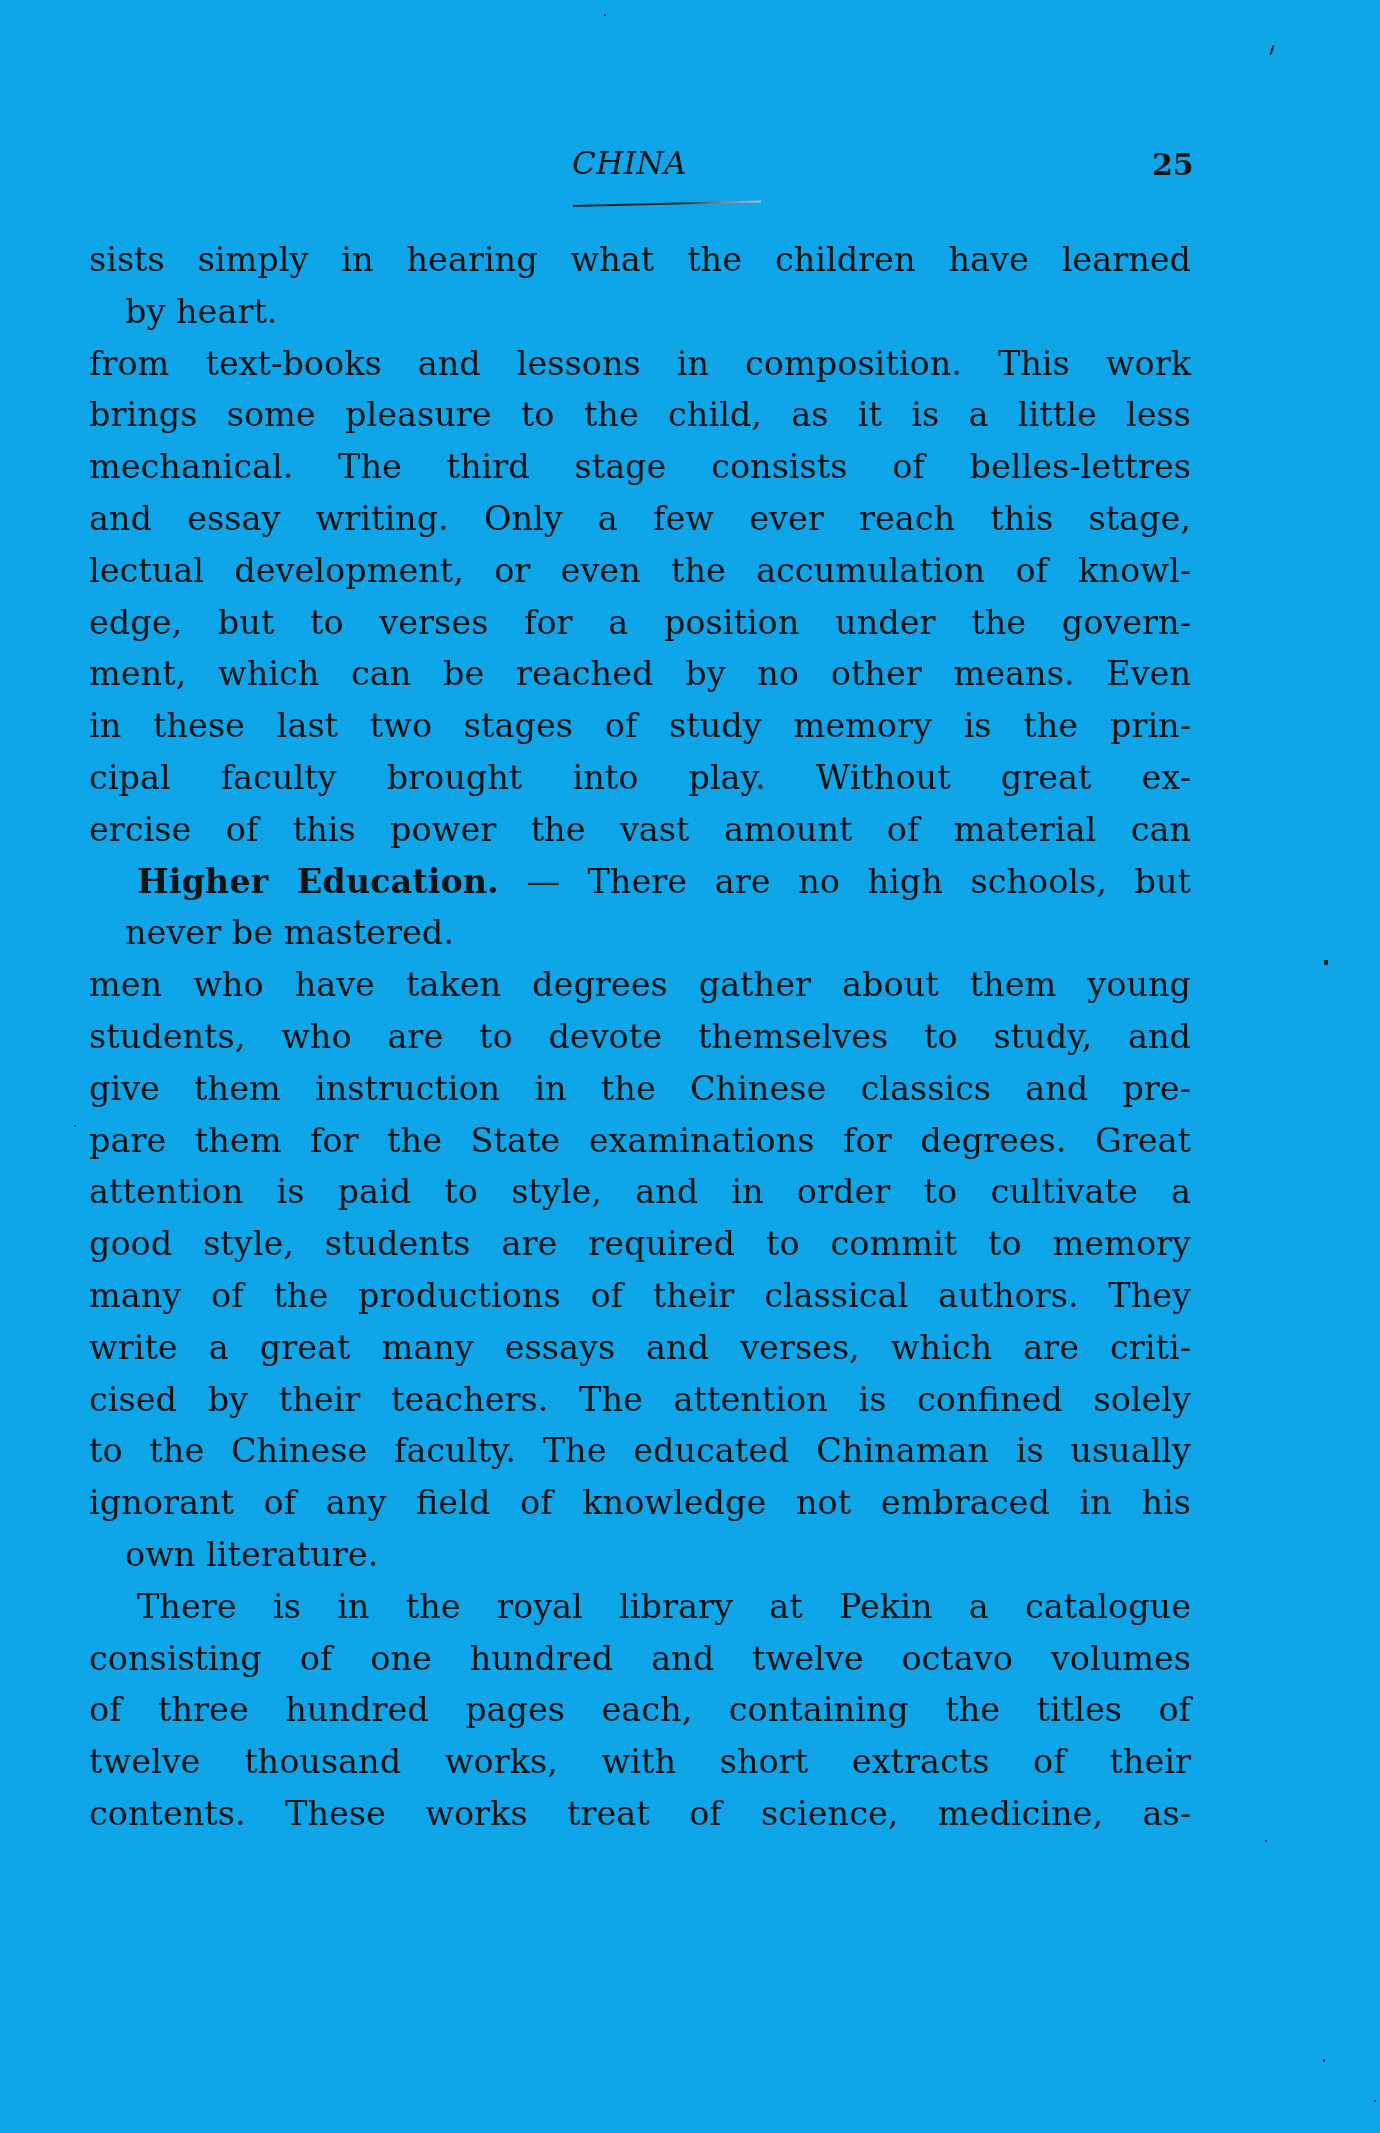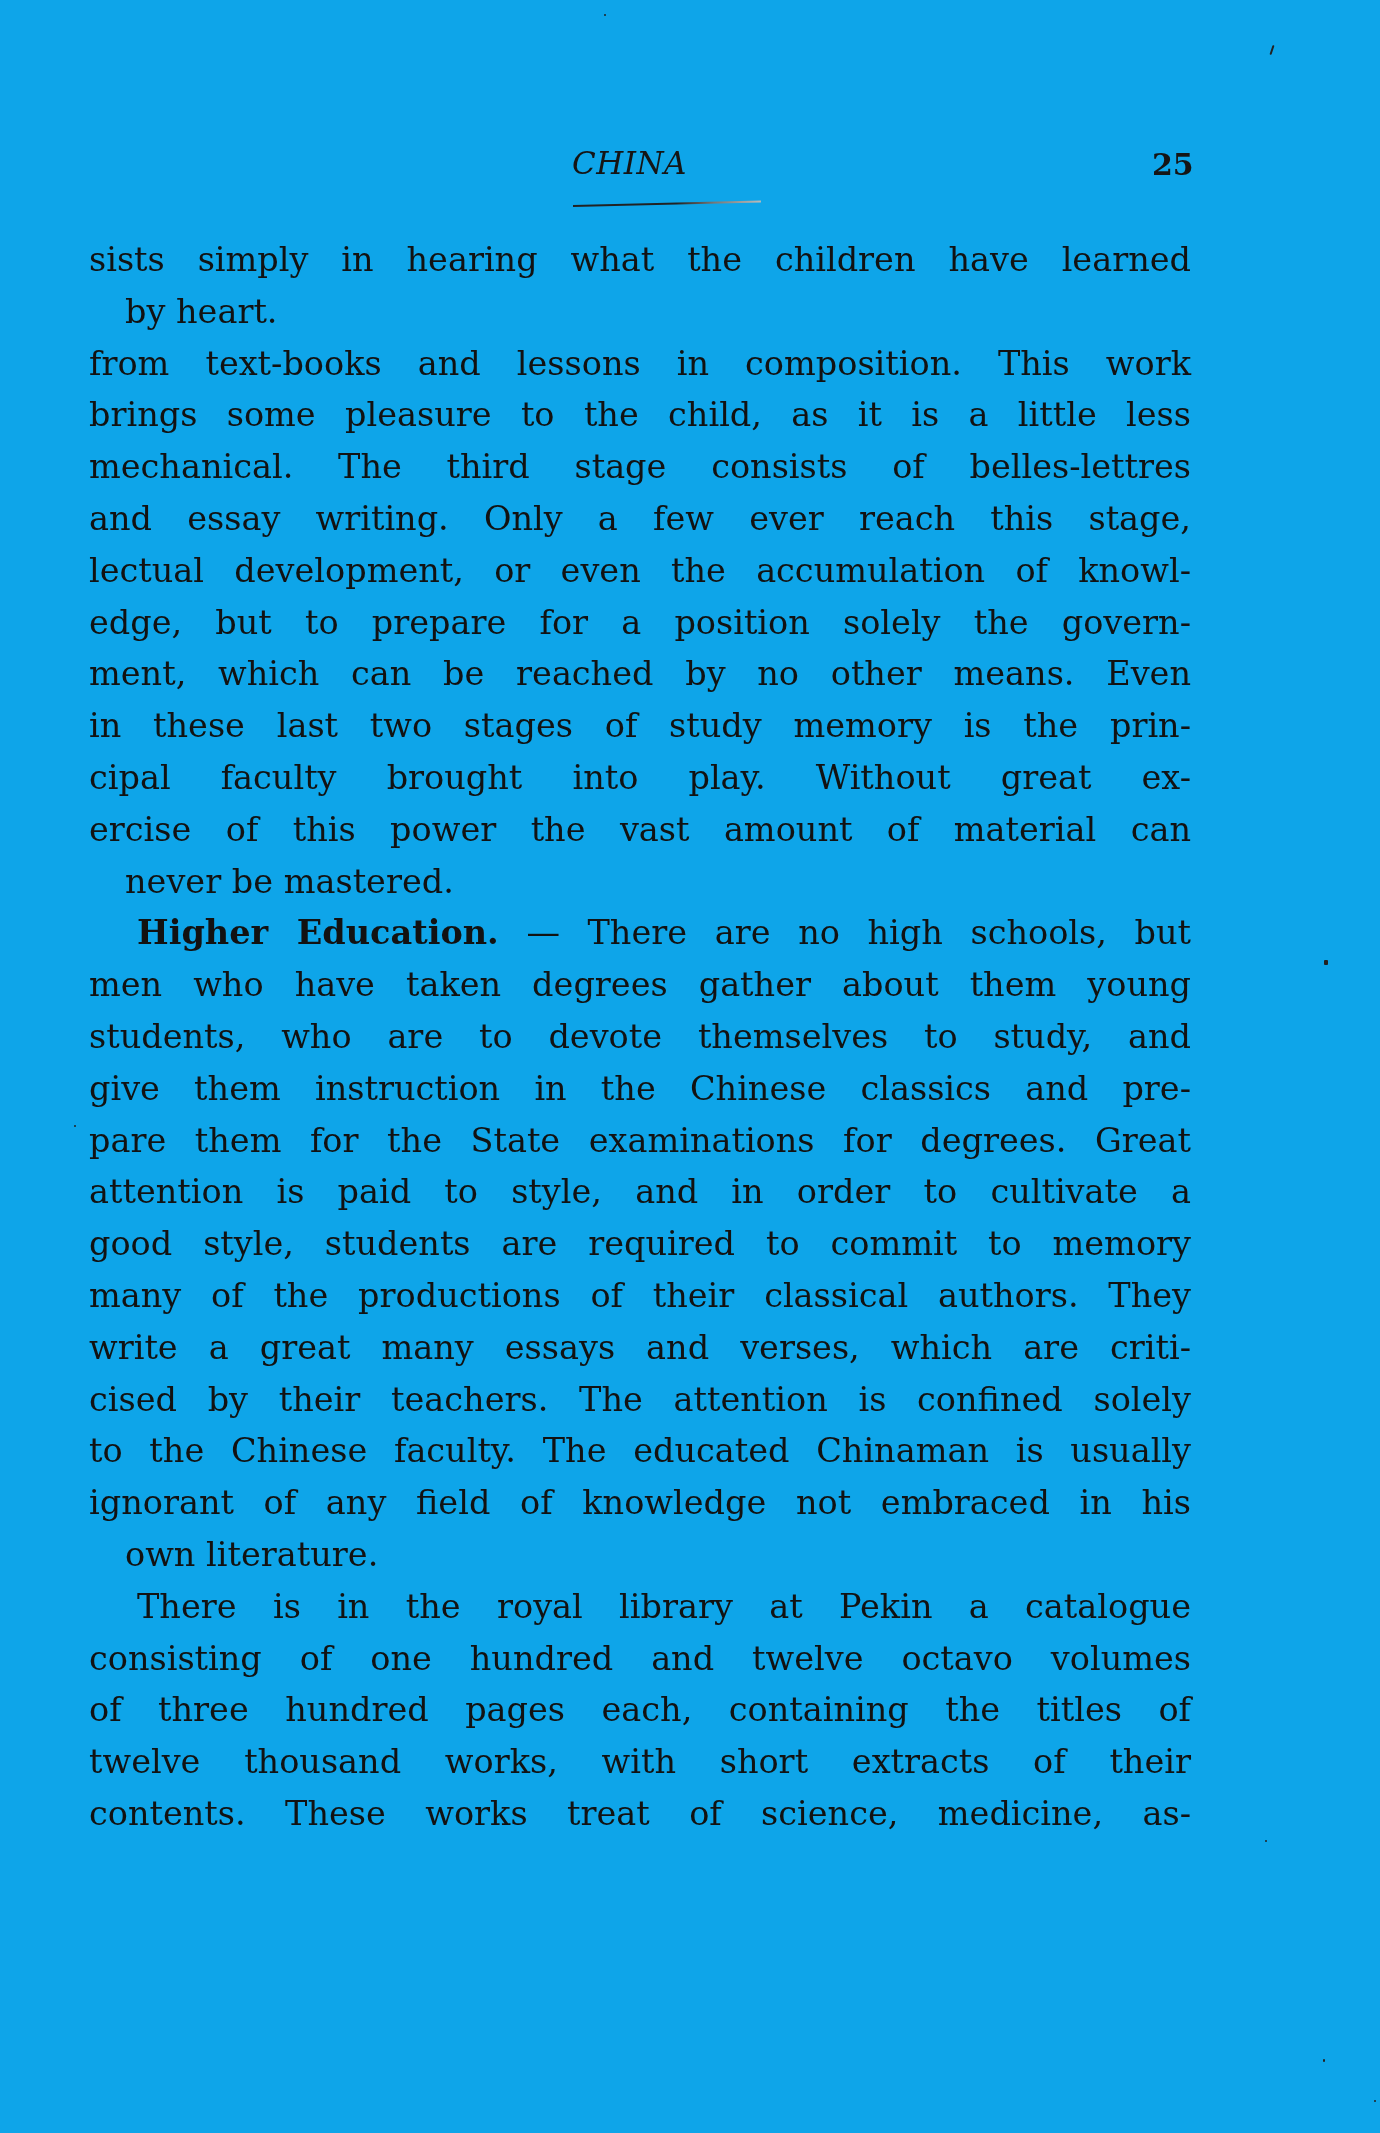--- a/index.html
+++ b/index.html
@@ -109,27 +109,27 @@
   </div>
 
   <div class="text-block">
     <span class="line">sists simply in hearing what the children have learned</span>
     <span class="line last">by heart.</span>
     <span class="line">from text-books and lessons in composition.  This work</span>
     <span class="line">brings some pleasure to the child, as it is a little less</span>
     <span class="line">mechanical.  The third stage consists of belles-lettres</span>
     <span class="line">and essay writing.  Only a few ever reach this stage,</span>
     <span class="line">lectual development, or even the accumulation of knowl-</span>
-    <span class="line">edge, but to prepare for a position solely the govern-</span>
+    <span class="line">edge, but to verses for a position under the govern-</span>
     <span class="line">ment, which can be reached by no other means.  Even</span>
     <span class="line">in these last two stages of study memory is the prin-</span>
     <span class="line">cipal faculty brought into play.  Without great ex-</span>
     <span class="line">ercise of this power the vast amount of material can</span>
+    <span class="line indent"><span class="run-in">Higher Education.</span><span> — There are no high schools, but</span></span>
     <span class="line last">never be mastered.</span>
-    <span class="line indent"><span class="run-in">Higher Education.</span><span> — There are no high schools, but</span></span>
     <span class="line">men who have taken degrees gather about them young</span>
     <span class="line">students, who are to devote themselves to study, and</span>
     <span class="line">give them instruction in the Chinese classics and pre-</span>
     <span class="line">pare them for the State examinations for degrees.  Great</span>
     <span class="line">attention is paid to style, and in order to cultivate a</span>
     <span class="line">good style, students are required to commit to memory</span>
     <span class="line">many of the productions of their classical authors.  They</span>
     <span class="line">write a great many essays and verses, which are criti-</span>
     <span class="line">cised by their teachers.  The attention is confined solely</span>
     <span class="line">to the Chinese faculty.  The educated Chinaman is usually</span>

